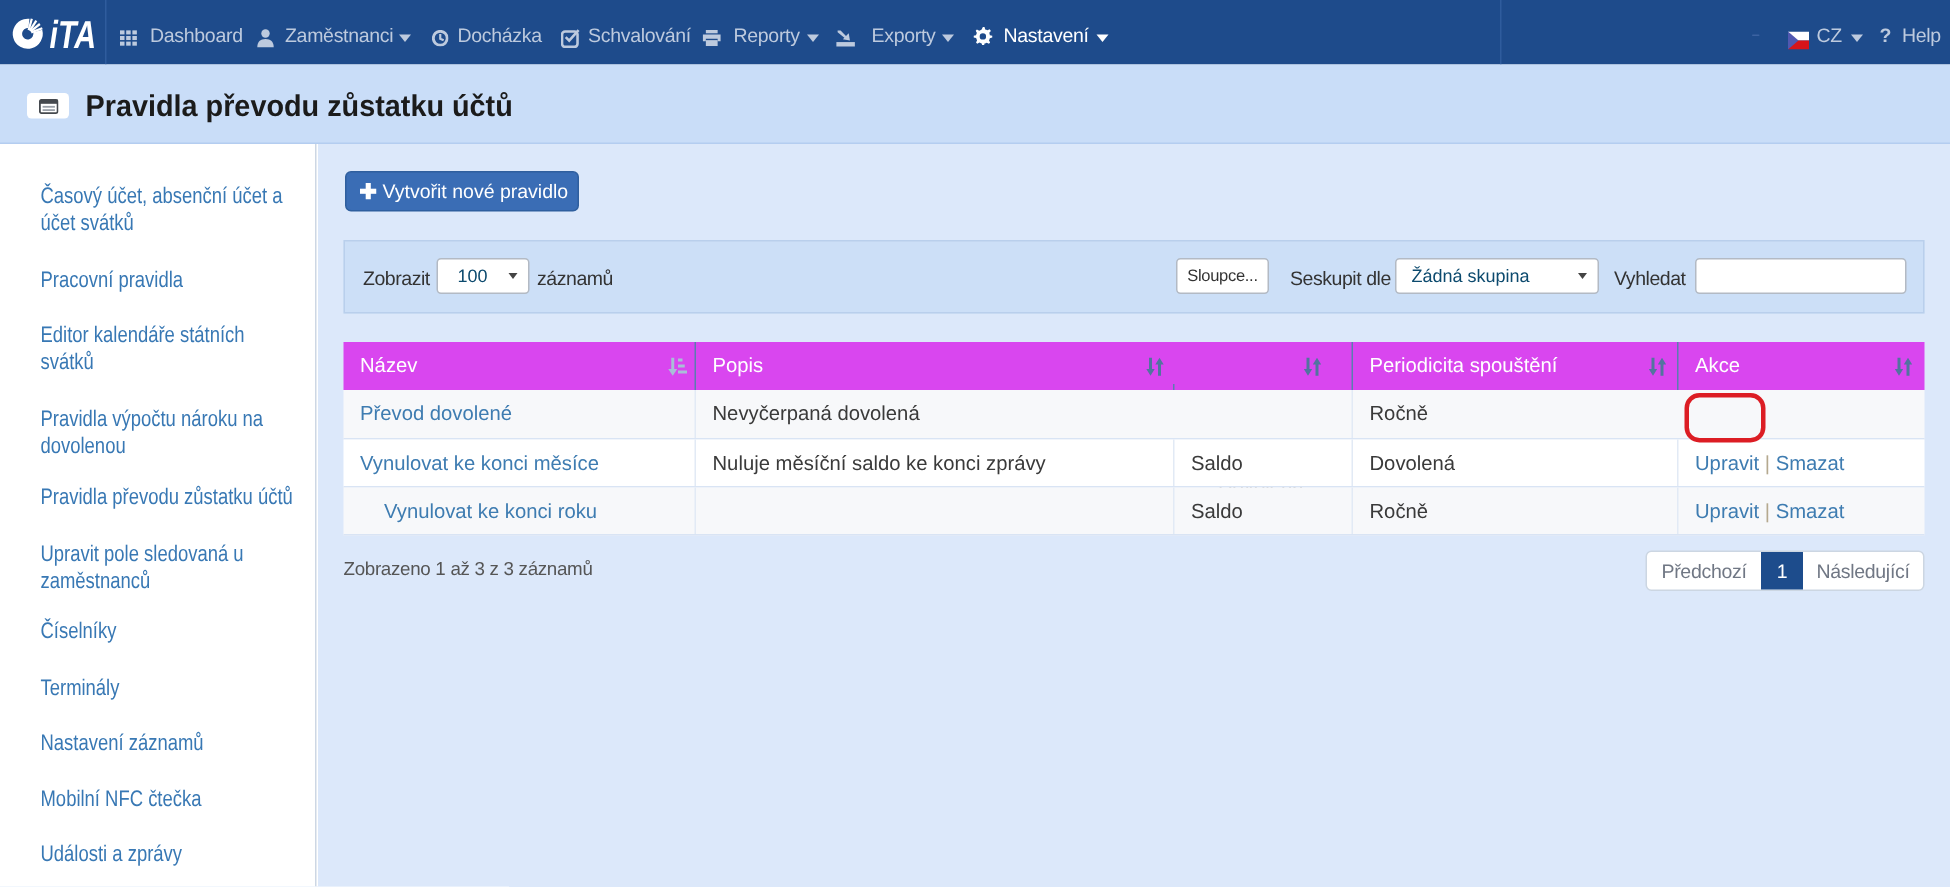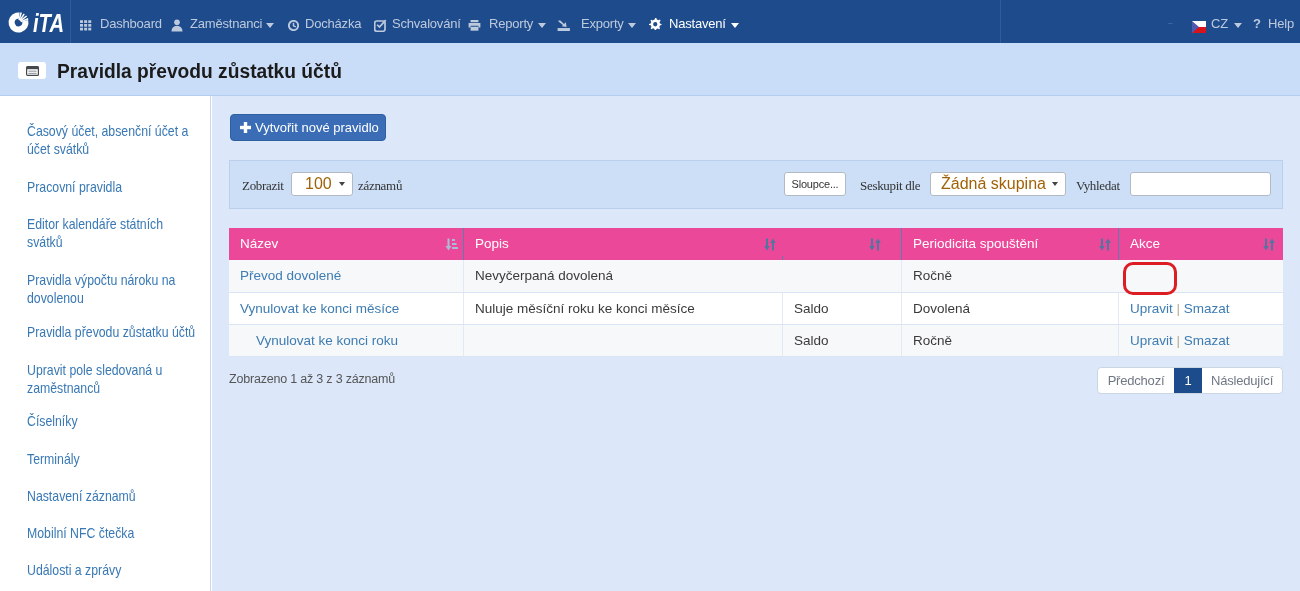--- a/index.html
+++ b/index.html
@@ -25,27 +25,27 @@
 #smenu { position:absolute; left:27px; top:0; width:220px; }
 .sli { position:absolute; left:0; color:#3878b4; font-size:15px; line-height:17.5px; transform:scaleX(0.82); transform-origin:0 0; white-space:nowrap; }
 
 
 #main { position:absolute; left:212px; top:96px; width:1088px; height:495px; background:#dce8fa; }
 
 #newbtn { position:absolute; left:230px; top:114px; width:156px; height:27px; background:#3a6db5; border:1px solid #2f5f9e; border-radius:4px; }
 #newbtn .txt { position:absolute; left:24px; top:5px; color:#fff; font-size:13px; white-space:nowrap; }
 
 #toolbar { position:absolute; left:229px; top:160px; width:1054px; height:49px; background:#ccdff7; border:1px solid #b9cfec; }
-.tlabel { position:absolute; font-size:13px; letter-spacing:-0.3px; color:#333; top:178px;font-family:Liberation Serif, serif; }
-.tsel { position:absolute; top:172px; height:24px; background:#fff; border:1px solid #b3bac4; border-radius:3px; font-size:16px; color:#a16207; line-height:22px; }
+.tlabel { position:absolute; font-size:13px; letter-spacing:-0.3px; color:#333; top:178px; }
+.tsel { position:absolute; top:172px; height:24px; background:#fff; border:1px solid #b3bac4; border-radius:3px; font-size:12px; color:#0c4a6e; line-height:22px; }
 .sc { position:absolute; right:7px; top:9px; width:0; height:0; border-left:3.5px solid transparent; border-right:3.5px solid transparent; border-top:4.5px solid #444; }
 
 
 #tbl { position:absolute; left:229px; top:228px; width:1054px; }
-#thead { position:relative; height:32px; background:#ec4899; }
+#thead { position:relative; height:32px; background:#d946ef; }
 .th { position:absolute; top:0; height:32px; color:#fff; font-size:13.5px; line-height:32px; padding-left:11px; border-left:1px solid #5a7db0; }
 .nb { border-left:none; }
 .trow { position:relative; border-bottom:1px solid #d9e4f4; }
 .td { position:absolute; top:0; height:100%; font-size:13.5px; line-height:32px; padding-left:11px; color:#3a3a3a; white-space:nowrap; }
 .td a { color:#3e7cb1; text-decoration:none; }
 .r-odd { background:#f7f8fa; }
 .r-even { background:#ffffff; }
 .colsep { border-left:1px solid #e2eaf5; }
 .sorticon { position:absolute; top:10px; }
 
@@ -227,21 +227,21 @@
       </svg>
     </div>
     <div class="trow r-odd" style="height:33px">
       <div class="td" style="left:0; width:234px;"><a>Převod dovolené</a></div>
       <div class="td colsep" style="left:234px; width:319px;">Nevyčerpaná dovolená</div>
       <div class="td colsep" style="left:571px; width:119px;margin-top:48px;">Dovolená</div>
       <div class="td colsep" style="left:672px; width:217px;">Ročně</div>
     </div>
     <div class="trow r-even" style="height:32px">
       <div class="td" style="left:0; width:234px;"><a>Vynulovat ke konci měsíce</a></div>
-      <div class="td colsep" style="left:234px; width:319px;">Nuluje měsíční roku ke konci měsíce</div>
+      <div class="td colsep" style="left:234px; width:319px;">Nuluje měsíční saldo ke konci zprávy</div>
       <div class="td colsep" style="left:553px; width:119px;">Saldo</div>
       <div class="td colsep" style="left:672px; width:217px;">Dovolená</div>
       <div class="td colsep" style="left:889px; width:165px;"><a>Upravit</a> <span style="color:#b5a98f">|</span> <a>Smazat</a></div>
     </div>
     <div class="trow r-odd" style="height:32px">
       <div class="td" style="left:16px; width:234px;"><a>Vynulovat ke konci roku</a></div>
       <div class="td colsep" style="left:234px; width:319px;"></div>
       <div class="td colsep" style="left:553px; width:119px;">Saldo</div>
       <div class="td colsep" style="left:672px; width:217px;">Ročně</div>
       <div class="td colsep" style="left:889px; width:165px;"><a>Upravit</a> <span style="color:#b5a98f">|</span> <a>Smazat</a></div>

